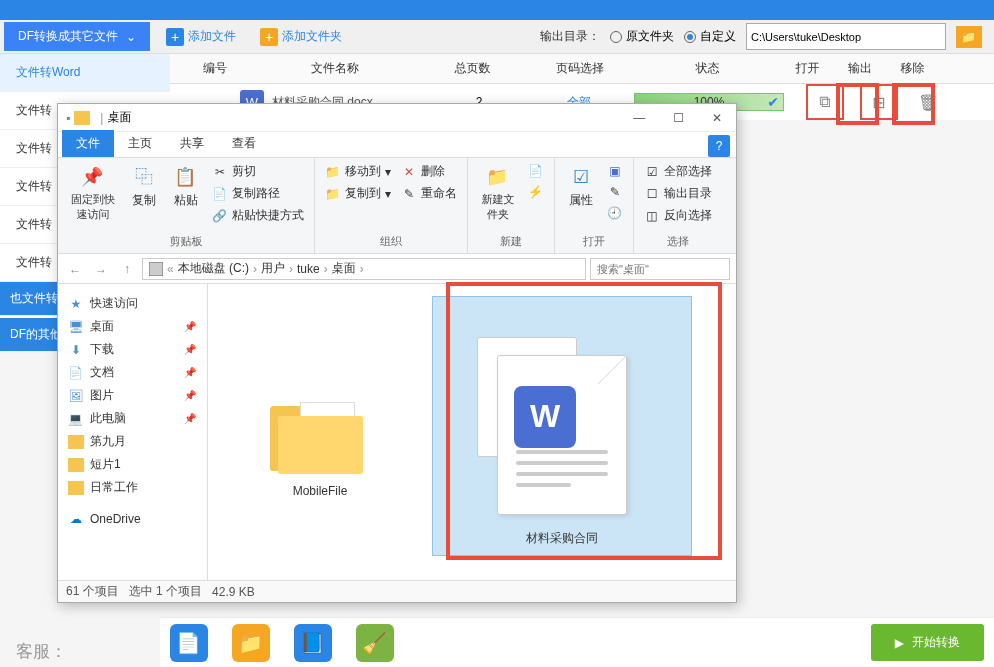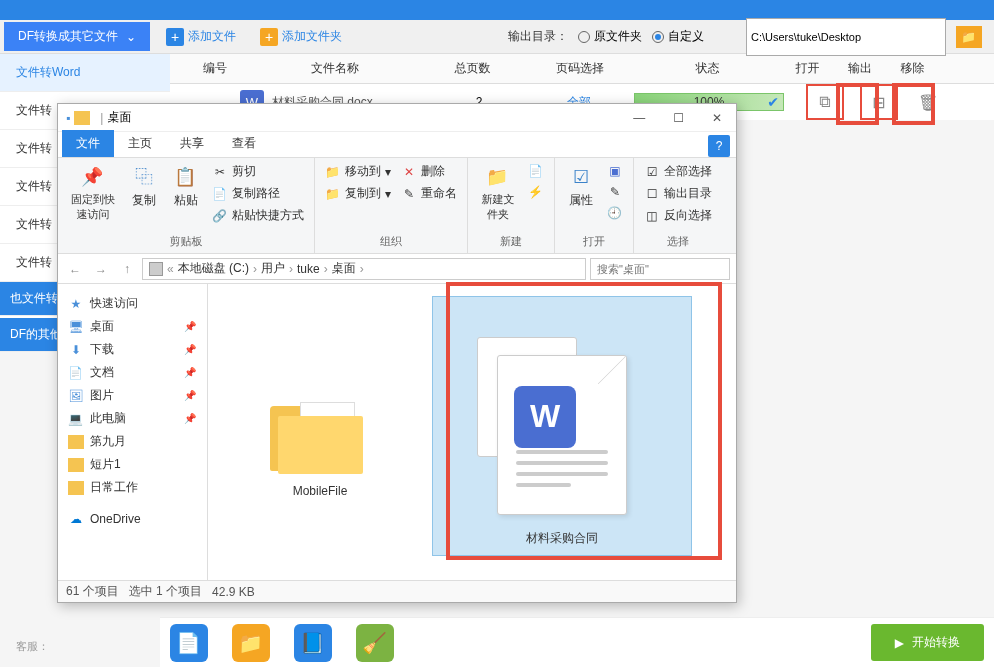--- a/index.html
+++ b/index.html
@@ -12,21 +12,21 @@
 .pdf-tab { background: #3b82f6; color: #fff; padding: 6px 14px; display: inline-flex; align-items: center; gap: 8px; font-size: 13px; }
 .pdf-tab .chev { color: #fff; }
 .btn-add { display: inline-flex; align-items: center; gap: 4px; color: #2b85e4; padding: 4px 8px; cursor: pointer; }
 .btn-add .plus { width: 18px; height: 18px; background: #2b85e4; color: #fff; display: flex; align-items: center; justify-content: center; font-size: 14px; border-radius: 2px; }
 .btn-addf .plus { background: #f5a623; }
 .output-section { display: flex; align-items: center; gap: 10px; margin-left: auto; padding-right: 8px; }
 .output-section label { color: #333; }
 .radio { display: inline-flex; align-items: center; gap: 4px; }
 .radio .r { width: 12px; height: 12px; border: 1px solid #666; border-radius: 50%; display: inline-flex; align-items: center; justify-content: center; }
 .radio.sel .r::after { content: ""; width: 6px; height: 6px; background: #2b85e4; border-radius: 50%; }
-.path-input { width: 200px; height: 38px; border: 1px solid #aaa; padding: 0 4px; font-size: 11px; margin-left: 32px; }
+.path-input { width: 200px; height: 27px; border: 1px solid #aaa; padding: 0 4px; font-size: 11px; }
 .folder-btn { width: 26px; height: 22px; background: #f5a623; display: flex; align-items: center; justify-content: center; }
 
 .table-header { height: 30px; background: #fafafa; border-bottom: 1px solid #ddd; display: flex; align-items: center; color: #333; }
 .table-header > div { text-align: center; }
 .col-num { width: 70px; margin-left: 180px; }
 .col-name { width: 170px; }
 .col-pages { width: 105px; }
 .col-sel { width: 110px; }
 .col-status { width: 145px; }
 .col-open { width: 55px; }
@@ -109,21 +109,21 @@
 .highlight-red { position: absolute; border: 4px solid #e74c3c; pointer-events: none; }
 .hl1 { top: 282px; left: 446px; width: 276px; height: 278px; z-index: 60; }
 .hl2 { top: 83px; left: 836px; width: 43px; height: 42px; z-index: 60; }
 .hl3 { top: 83px; left: 892px; width: 43px; height: 42px; z-index: 60; }
 
 .status-bar { height: 22px; border-top: 1px solid #ddd; display: flex; align-items: center; padding: 0 8px; gap: 10px; font-size: 11px; color: #555; background: #f9f9f9; }
 
 .bottom-bar { position: absolute; bottom: 0; left: 160px; right: 0; height: 50px; background: #fff; display: flex; align-items: center; padding: 0 10px; gap: 24px; border-top: 1px solid #eee; }
 .task-ico { width: 38px; height: 38px; border-radius: 6px; display: flex; align-items: center; justify-content: center; font-size: 20px; color: #fff; }
 .start-btn { margin-left: auto; background: #6ab82f; color: #fff; padding: 10px 24px; display: flex; align-items: center; gap: 8px; font-size: 15px; border-radius: 3px; }
-.footer-text { position: absolute; bottom: 13px; left: 16px; font-size: 11px; color: #999; }
+.footer-text { position: absolute; bottom: 4px; left: 16px; font-size: 17px; color: #999; }
 
 .disk-ic { width: 14px; height: 14px; display: inline-block; background: #ccc; border: 1px solid #999; }
 </style>
 </head>
 <body>
 
 <div class="pdf-app">
  <div class="pdf-titlebar"></div>
  <div class="pdf-toolbar">
    <div class="pdf-tab">

